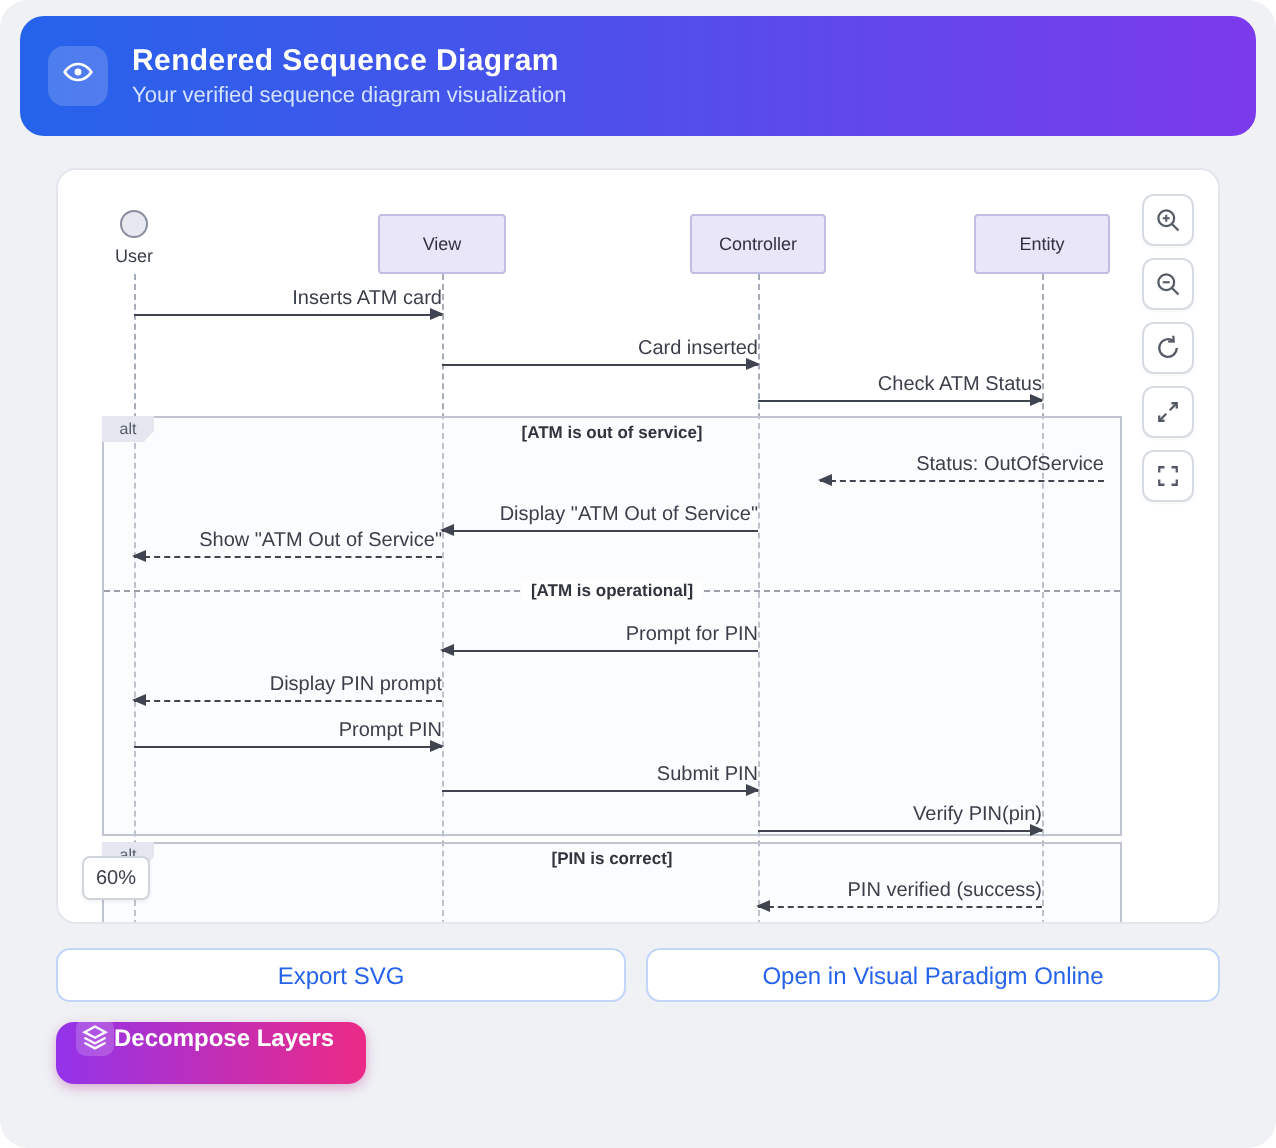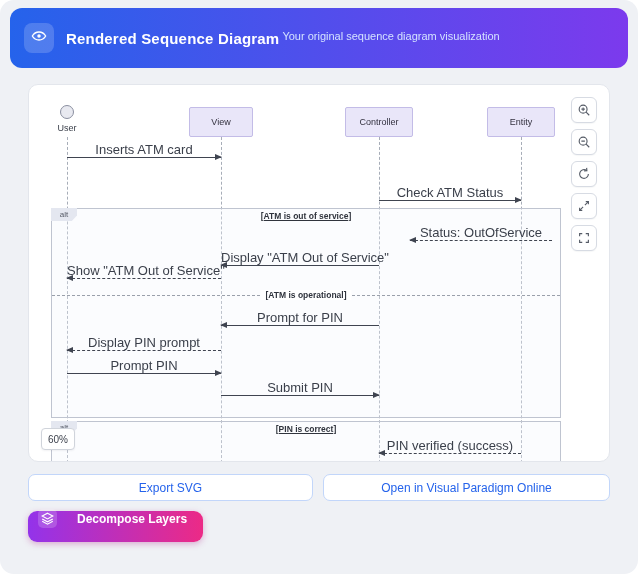--- a/index.html
+++ b/index.html
@@ -19,21 +19,21 @@
     border-radius: 12px;
     background: linear-gradient(90deg, #2563eb 0%, #7c3aed 100%);
     display: flex; align-items: center; padding: 0 14px;
   }
   .header-icon-box {
     width: 30px; height: 30px; border-radius: 8px;
     background: rgba(255,255,255,0.18);
     display: flex; align-items: center; justify-content: center;
     margin-right: 12px; flex: 0 0 auto;
   }
-  .header-texts { display: flex; flex-direction: row; gap: 3px; }
+  .header-texts { display: flex; flex-direction: column; gap: 3px; }
   .header-title { color: #ffffff; font-size: 15px; font-weight: bold; letter-spacing: .2px; }
   .header-subtitle { color: #d4e2ff; font-size: 11px; }
 
   
   .card {
     position: absolute; left: 28px; top: 84px; width: 582px; height: 378px;
     background: #ffffff; border: 1px solid #e3e6ec; border-radius: 10px;
     overflow: hidden;
   }
 
@@ -73,37 +73,37 @@
     text-align: right;
   }
   .alt-tab {
     position: absolute; left: -1px; top: -1px; width: 26px; height: 13px;
     background: #e4e7f0; color: #555a66; font-size: 8px;
     display: flex; align-items: center; justify-content: center;
     clip-path: polygon(0 0, 100% 0, 100% 58%, 80% 100%, 0 100%);
   }
   .guard {
     position: absolute; top: 2px; left: 50%; transform: translateX(-50%);
-    font-size: 8.5px; font-weight: bold; color: #30343d; white-space: nowrap; text-decoration: underline;
+    font-size: 8.5px; font-weight: bold; color: #30343d; white-space: nowrap;
   }
   .divider {
     position: absolute; left: 0; right: 0; height: 0;
     border-top: 1px dashed #9aa0ab;
   }
   .divider-label {
     position: absolute; left: 50%; top: -6px; transform: translateX(-50%);
     background: #ffffff; padding: 0 5px;
     font-size: 8.5px; font-weight: bold; color: #30343d; white-space: nowrap;
   }
 
   
   .msg { position: absolute; }
   .mlabel {
-    display: block; text-align: center; white-space: nowrap;
-    font-size: 13px; color: #3a3f4a; line-height: 10px; margin-bottom: 2px;
+    display: block; text-align: right; white-space: nowrap;
+    font-size: 10px; color: #3a3f4a; line-height: 10px; margin-bottom: 2px;
   }
   .mline { display: block; position: relative; height: 0; border-top: 1px solid #3f4450; }
   .mline.dashed { border-top-style: dashed; }
   .ah { position: absolute; width: 0; height: 0; top: -4px; }
   .ah.right { right: -1px; border-left: 7px solid #3f4450; border-top: 3.5px solid transparent; border-bottom: 3.5px solid transparent; }
   .ah.left  { left: -1px;  border-right: 7px solid #3f4450; border-top: 3.5px solid transparent; border-bottom: 3.5px solid transparent; }
 
   .zoom-badge {
     position: absolute; left: 12px; top: 343px; width: 34px; height: 22px;
     background: #ffffff; border: 1px solid #d0d4db; border-radius: 4px;
@@ -120,21 +120,21 @@
     cursor: pointer; font-family: "Liberation Sans", sans-serif;
   }
   .export-btn { left: 28px; width: 285px; }
   .open-btn { left: 323px; width: 287px; }
 
   .decompose-btn {
     position: absolute; left: 28px; top: 511px; height: 31px; padding: 0 16px 16px 10px;
     border: none; border-radius: 9px;
     background: linear-gradient(90deg, #9333ea 0%, #ec2a86 100%);
     color: #ffffff; font-size: 12px; font-weight: bold;
-    display: flex; align-items: center; gap: 20px; cursor: pointer;
+    display: flex; align-items: center; gap: 0; cursor: pointer;
     box-shadow: 0 2px 6px rgba(180,40,140,.35);
     font-family: "Liberation Sans", sans-serif;
   }
   .decompose-icon-box {
     width: 19px; height: 19px; border-radius: 5px;
     background: rgba(255,255,255,0.18);
     display: flex; align-items: center; justify-content: center;
   }
 </style>
 </head>
@@ -146,21 +146,21 @@
     <div class="header-icon-box">
       <span>
         <svg viewBox="0 0 24 24" width="16" height="16">
             <path d="M2 12s3.5-6 10-6 10 6 10 6-3.5 6-10 6S2 12 2 12z" fill="none" stroke="#ffffff" stroke-width="2"></path>
             <circle cx="12" cy="12" r="2.6" fill="#ffffff"></circle>
           </svg>
       </span>
     </div>
     <div class="header-texts">
       <span class="header-title">Rendered Sequence Diagram</span>
-      <span class="header-subtitle">Your original sequence diagram visualization</span>
+      <span class="header-subtitle">Your verified sequence diagram visualization</span>
     </div>
   </div>
 
   <div class="card">
 
     <div class="actor-head"></div>
     <span class="actor-label">User</span>
 
     <div class="llbox" style="left:160px; width:64px;">
       <span>View</span>
@@ -189,20 +189,26 @@
       <span class="alt-tab">alt</span>
       <span class="guard">[PIN is correct]</span>
     </div>
 
     <div class="msg" style="left:38px; top:60px; width:154px;">
       <span class="mlabel">Inserts ATM card</span>
       <span class="mline">
           <i class="ah right"></i>
         </span>
     </div>
+    <div class="msg" style="left:192px; top:85px; width:158px;">
+      <span class="mlabel">Card inserted</span>
+      <span class="mline">
+          <i class="ah right"></i>
+        </span>
+    </div>
     <div class="msg" style="left:350px; top:103px; width:142px;">
       <span class="mlabel">Check ATM Status</span>
       <span class="mline">
           <i class="ah right"></i>
         </span>
     </div>
     <div class="msg" style="left:350px; top:143px; width:142px;margin-left:31px;">
       <span class="mlabel">Status: OutOfService</span>
       <span class="mline dashed">
           <i class="ah left"></i>
@@ -233,20 +239,26 @@
         </span>
     </div>
     <div class="msg" style="left:38px; top:276px; width:154px;">
       <span class="mlabel">Prompt PIN</span>
       <span class="mline">
           <i class="ah right"></i>
         </span>
     </div>
     <div class="msg" style="left:192px; top:298px; width:158px;">
       <span class="mlabel">Submit PIN</span>
+      <span class="mline">
+          <i class="ah right"></i>
+        </span>
+    </div>
+    <div class="msg" style="left:350px; top:318px; width:142px;">
+      <span class="mlabel">Verify PIN(pin)</span>
       <span class="mline">
           <i class="ah right"></i>
         </span>
     </div>
     <div class="msg" style="left:350px; top:356px; width:142px;">
       <span class="mlabel">PIN verified (success)</span>
       <span class="mline dashed">
           <i class="ah left"></i>
         </span>
     </div>

